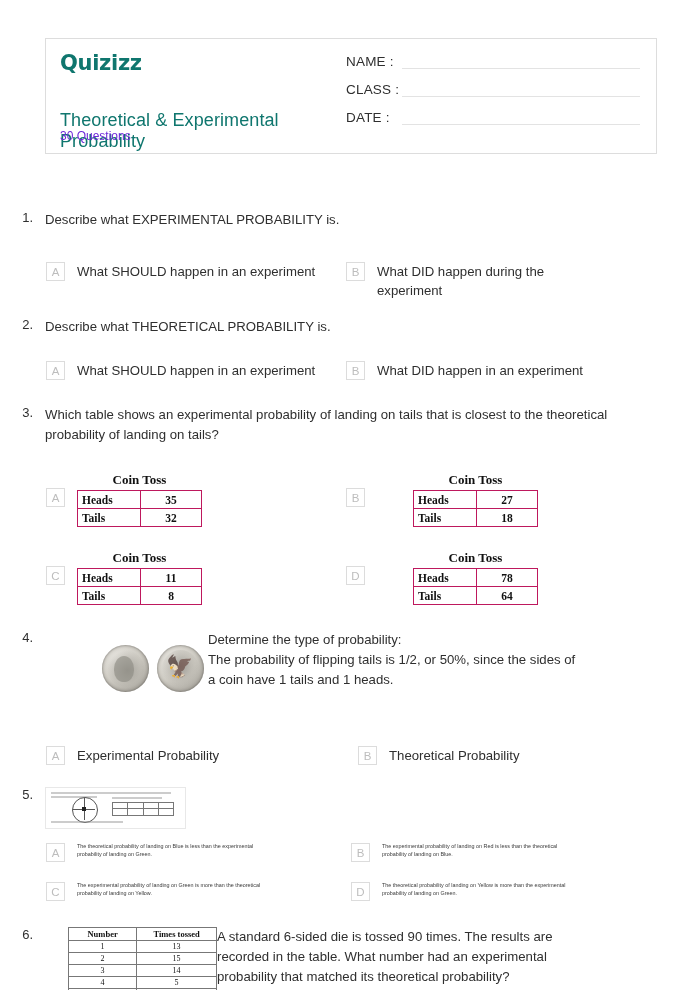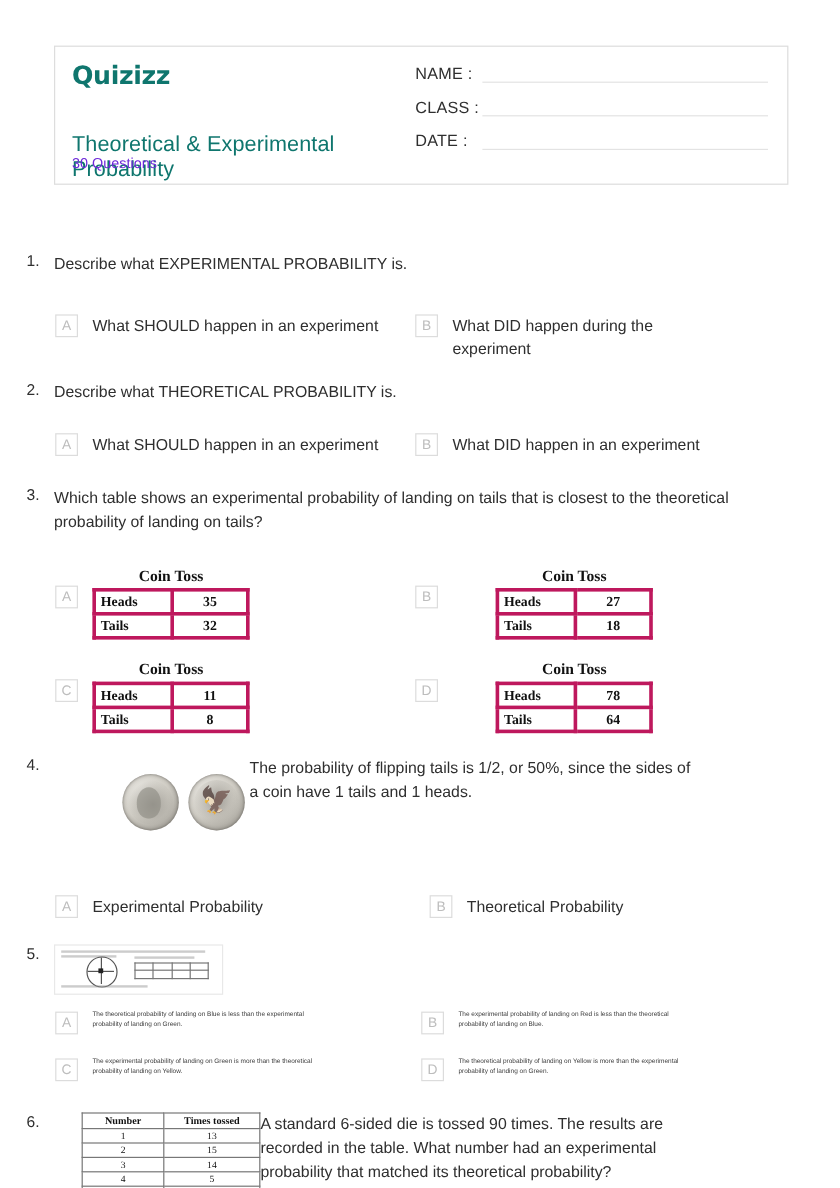--- a/index.html
+++ b/index.html
@@ -54,21 +54,21 @@
     box-sizing:border-box;flex:none;
   }
   .opt-text{font-size:13.2px;line-height:19px;color:#2f2f2f;}
   .opt{display:flex;align-items:flex-start;gap:12px;}
 
   
   .ct-wrap{font-family:"Liberation Serif", serif;}
   .ct-title{font-size:13px;font-weight:700;text-align:center;color:#111;margin-bottom:2px;}
   table.ct{border-collapse:collapse;}
   table.ct td{
-    border:3px solid #be185d;font-size:11.5px;height:15px;
+    border:1px solid #be185d;font-size:11.5px;height:15px;
     font-family:"Liberation Serif", serif;color:#111;
   }
   table.ct td.lab{font-weight:700;padding:0 6px 0 4px;width:52px;}
   table.ct td.val{text-align:center;width:58px;font-weight:bold;}
 
   
   .coin{
     width:47px;height:47px;border-radius:50%;
     background:radial-gradient(circle at 36% 32%, #e9e7e2 0%, #cfccc4 48%, #a7a49c 78%, #8d8a82 100%);
     box-shadow:inset 0 0 3px rgba(80,78,72,.8);
@@ -287,20 +287,21 @@
       <span class="coin heads">
           <span class="face"></span>
           <span class="bust"></span>
         </span>
       <span class="coin tails">
           <span class="face"></span>
           <span class="eagle">🦅</span>
         </span>
     </div>
     <div style="padding-top:0px;">
+      <div class="q-text">Determine the type of probability:</div>
       <div class="q-text">The probability of flipping tails is 1/2, or 50%, since the sides of</div>
       <div class="q-text">a coin have 1 tails and 1 heads.</div>
     </div>
   </div>
 </div>
 <div class="q-block" style="top:746px;">
   <div style="display:flex;">
     <div style="width:46px;flex:none;"></div>
     <div class="opt" style="width:312px;">
       <span class="opt-letter">A</span>

